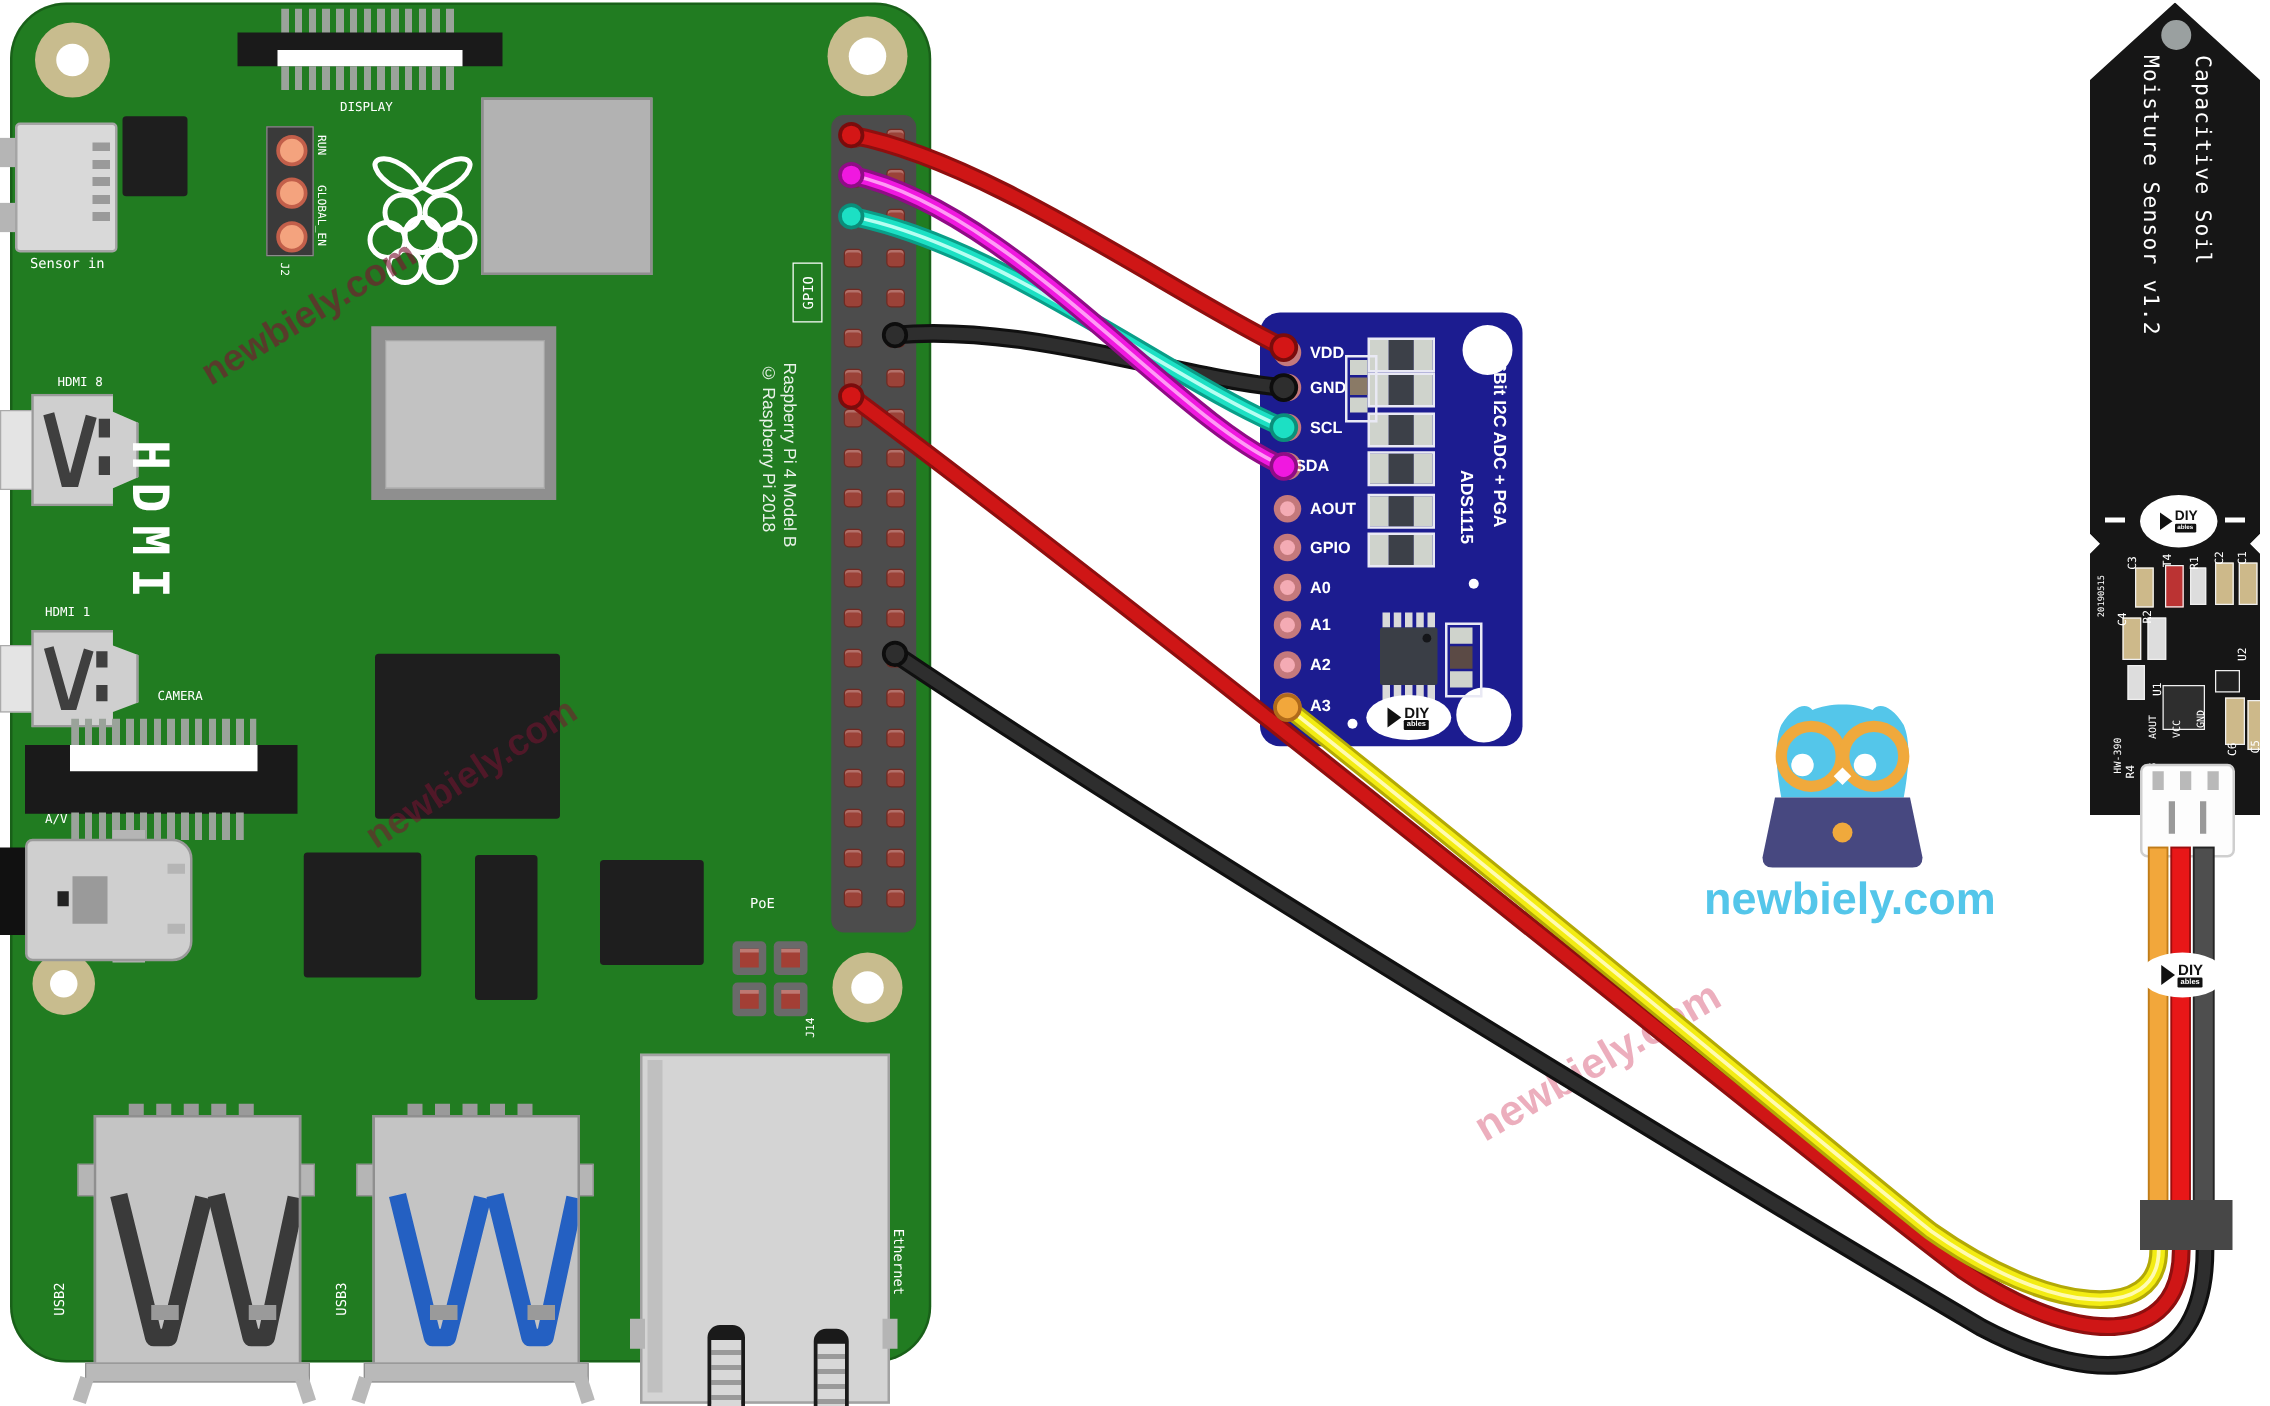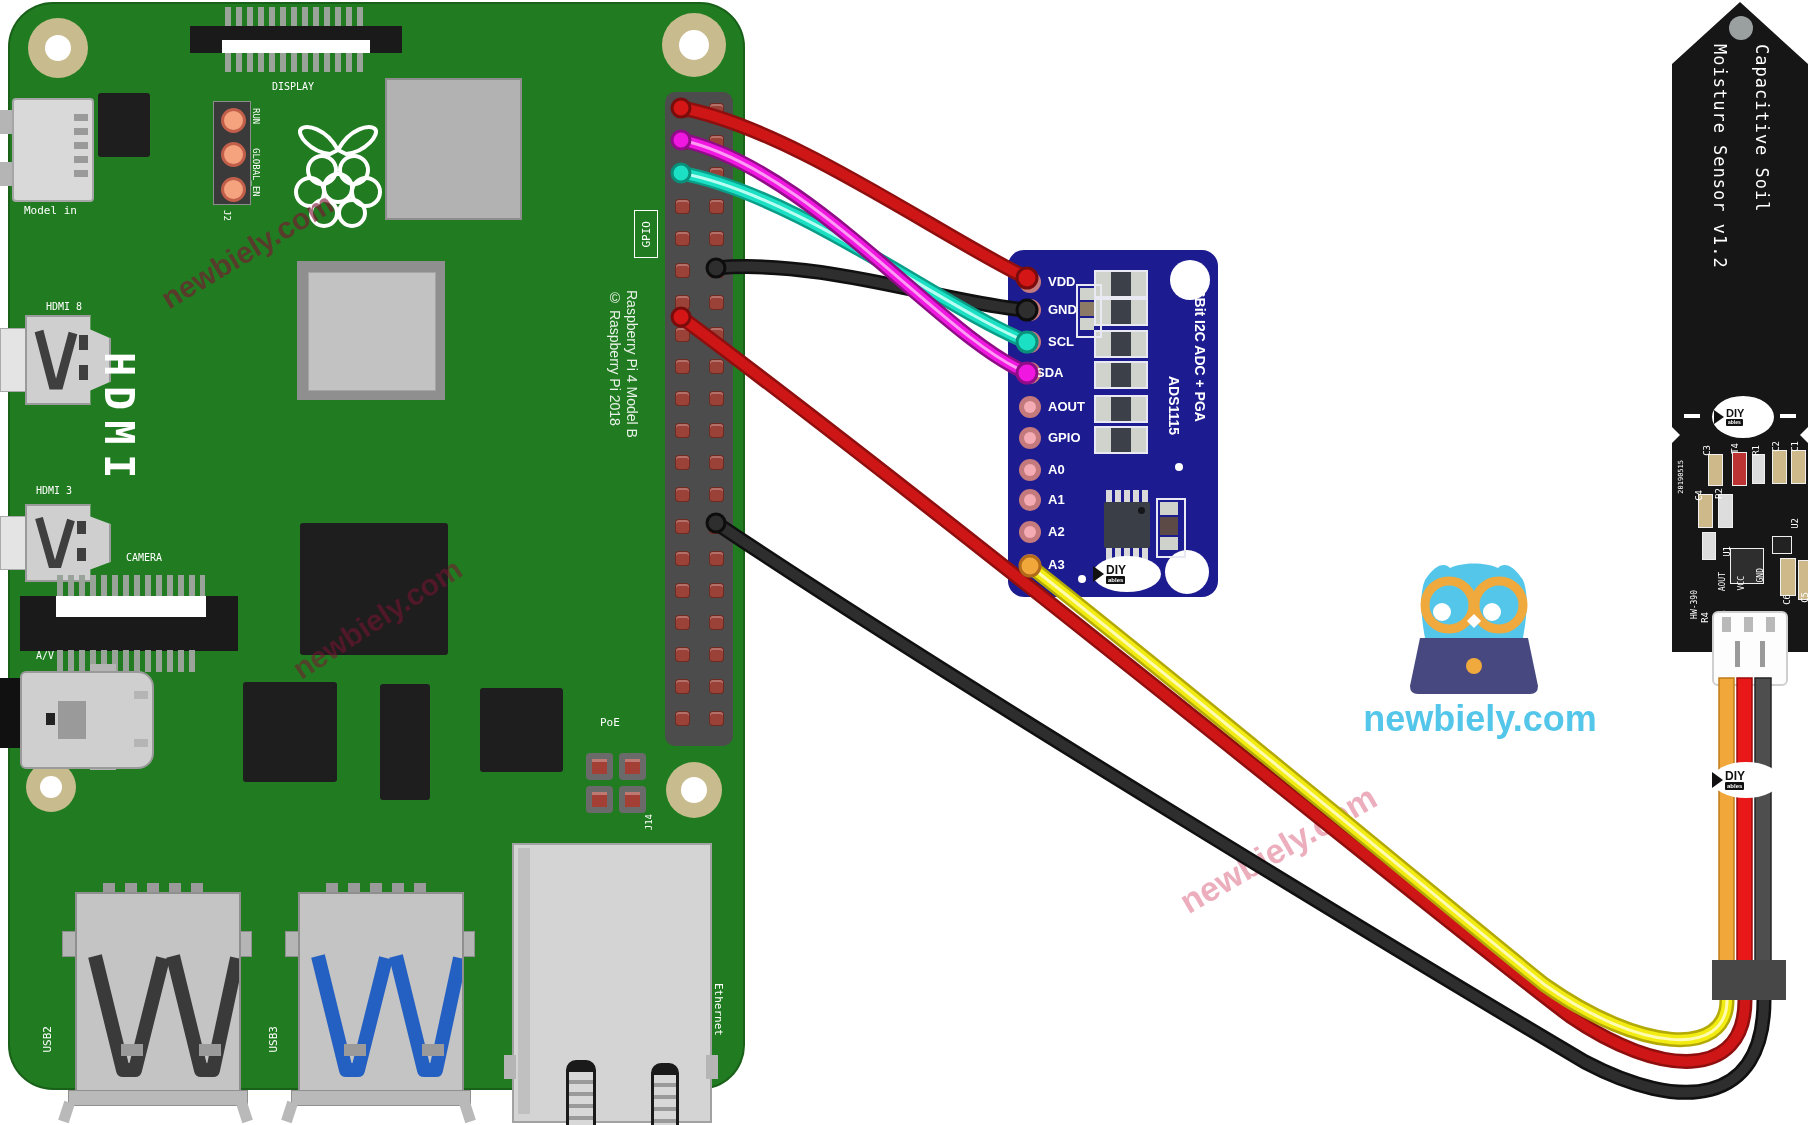--- a/index.html
+++ b/index.html
@@ -28,21 +28,21 @@
   .res{position:absolute;width:50px;height:24px;border:2px solid #e9e9f4;display:flex;}
   .res>i{flex:1;background:#cfd3cc;}
   .res>b{flex:1.4;background:#3c4048;}
   
   #sensor{left:1672px;top:2px;width:136px;height:650px;background:#161616;
           clip-path:polygon(68px 0px,136px 62px,136px 425px,128px 433px,136px 441px,136px 650px,0px 650px,0px 441px,8px 433px,0px 425px,0px 62px);}
   .spart{position:absolute;border:1px solid #efefef;}
   .slab{position:absolute;color:#fff;writing-mode:vertical-rl;transform:rotate(180deg);
         font-family:"DejaVu Sans Mono",monospace;}
   
-  .diy{display:flex;align-items:center;justify-content:flex-start;gap:2px;}
+  .diy{display:flex;align-items:center;justify-content:center;gap:2px;}
   .diy .glyph{width:0;height:0;border-style:solid;}
   .diy .dtxt{font-family:"Liberation Sans",sans-serif;font-weight:bold;line-height:1;}
   .diy .dsub{font-family:"Liberation Sans",sans-serif;font-weight:bold;line-height:1;
              padding:1px 2px;border-radius:1px;}
   
   .wm{font-family:"Liberation Sans",sans-serif;font-weight:bold;white-space:nowrap;}
   svg{display:block;}
 </style>
 </head>
 <body>
@@ -62,21 +62,21 @@
       </div>
     <div class="abs hole" style="left:658px;top:760px;width:56px;height:56px;">
         <div style="left:15px;top:15px;width:26px;height:26px;"></div>
       </div>
 
     <div class="abs" style="left:-8px;top:108px;width:42px;height:24px;background:#b5b5b5;clip-path:polygon(0 0,65% 0,100% 50%,65% 100%,0 100%);"></div>
     <div class="abs" style="left:-8px;top:160px;width:42px;height:24px;background:#b5b5b5;clip-path:polygon(0 0,65% 0,100% 50%,65% 100%,0 100%);"></div>
     <div class="abs" style="left:4px;top:96px;width:78px;height:100px;background:#d9d9d9;border:2px solid #a5a5a5;border-radius:4px;">
       <div class="abs teeth" style="left:60px;top:14px;width:14px;height:70px;background:repeating-linear-gradient(180deg,#9a9a9a 0 7px,#d9d9d9 7px 14px);"></div>
     </div>
-    <div class="abs wlabel" style="left:16px;top:202px;font-size:11px;">Model in</div>
+    <div class="abs wlabel" style="left:16px;top:202px;font-size:11px;">Sensor in</div>
 
     <div class="abs chip" style="left:90px;top:91px;width:52px;height:64px;"></div>
 
     <div class="abs teeth" style="left:217px;top:5px;width:142px;height:21px;"></div>
     <div class="abs" style="left:182px;top:24px;width:212px;height:27px;background:#1a1a1a;"></div>
     <div class="abs" style="left:214px;top:38px;width:148px;height:13px;background:#ffffff;"></div>
     <div class="abs teeth" style="left:217px;top:51px;width:142px;height:19px;"></div>
     <div class="abs wlabel" style="left:264px;top:79px;font-size:10px;">DISPLAY</div>
 
     <div class="abs" style="left:205px;top:99px;width:36px;height:102px;background:#3a3a3a;border:1px solid #8c8c8c;"></div>
@@ -116,21 +116,21 @@
           <g fill="none" stroke="#3f3f3f" stroke-width="9">
             <path d="M12 14 L26 68 L32 68 L46 16"></path>
           </g>
           <rect x="52" y="18" width="9" height="15" fill="#3f3f3f"></rect>
           <rect x="52" y="48" width="9" height="15" fill="#3f3f3f"></rect>
         </svg>
     </div>
 
     <div class="abs wlabel vt" style="left:88px;top:350px;font-size:40px;font-weight:bold;letter-spacing:10px;">HDMI</div>
 
-    <div class="abs wlabel" style="left:28px;top:483px;font-size:10px;">HDMI 3</div>
+    <div class="abs wlabel" style="left:28px;top:483px;font-size:10px;">HDMI 1</div>
     <div class="abs" style="left:-8px;top:514px;width:26px;height:52px;background:#e4e4e4;border:1px solid #aaa;"></div>
     <div class="abs" style="left:17px;top:502px;width:82px;height:74px;background:#cfcfcf;border:2px solid #9a9a9a;clip-path:polygon(0 0,76% 0,76% 16%,100% 26%,100% 74%,76% 84%,76% 100%,0 100%);">
       <svg width="82" height="74">
           <g fill="none" stroke="#3f3f3f" stroke-width="8">
             <path d="M12 12 L25 58 L31 58 L44 14"></path>
           </g>
           <rect x="50" y="15" width="9" height="13" fill="#3f3f3f"></rect>
           <rect x="50" y="42" width="9" height="13" fill="#3f3f3f"></rect>
         </svg>
     </div>

